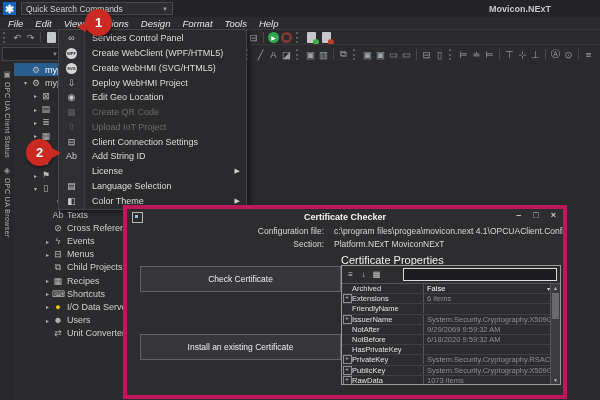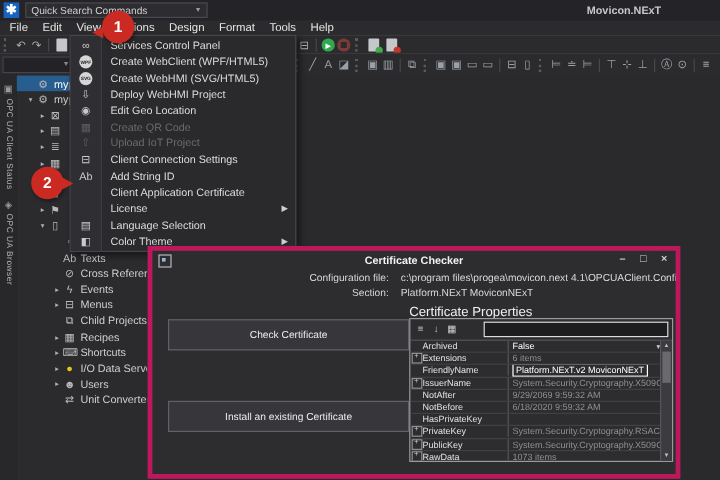--- a/index.html
+++ b/index.html
@@ -9,21 +9,21 @@
   
   .topbar{position:absolute;left:0;top:0;right:0;height:17px;background:#242428;display:flex;align-items:center;}
   .logo{width:13px;height:13px;background:#1565c0;margin:0 5px 0 3px;display:flex;align-items:center;justify-content:center;
         color:#fff;font-size:11px;font-weight:bold;line-height:10px;}
   .searchbox{width:142px;height:11px;background:#2d2d31;border:1px solid #48484e;font-size:8.5px;color:#cfcfcf;
              display:flex;align-items:center;justify-content:space-between;padding:0 4px;}
   .searchbox .caret{font-size:6px;color:#9a9a9a;}
   .wintitle{position:absolute;left:440px;width:160px;text-align:center;font-size:9px;color:#c8c8c8;font-weight:bold;}
 
   
-  .menubar{position:absolute;left:2px;top:17px;right:0;height:12px;display:flex;font-size:9.5px;color:#e6e6e6;align-items:center;}
+  .menubar{position:absolute;left:2px;top:17px;right:0;height:12px;display:flex;font-size:9.5px;color:#e6e6e6;align-items:center;font-style:italic;}
   .menubar span{padding:0 6px;}
 
   
   .toolbar1{position:absolute;left:0;top:29px;right:0;height:15px;border-top:1px solid #38383c;display:flex;align-items:center;background:#2b2b2e;}
   .toolbar2{position:absolute;left:0;top:44px;right:0;height:18px;border-top:1px solid #38383c;display:flex;align-items:center;background:#2b2b2e;}
   .tgroup{display:flex;align-items:center;}
   .abs247{position:absolute;left:247px;}
   .abs230{position:absolute;left:230px;}
   .ticon{width:13px;height:13px;display:flex;align-items:center;justify-content:center;font-size:9.5px;color:#a9adb2;flex:none;}
   .toolbar2 .ticon{color:#9aa0a6;}
@@ -354,24 +354,20 @@
       <div class="mitem">
         <span class="micon">⊟</span>
         <span class="mlabel">Client Connection Settings</span>
       </div>
       <div class="mitem">
         <span class="micon">Ab</span>
         <span class="mlabel">Add String ID</span>
       </div>
       <div class="mitem">
         <span class="micon"></span>
-        <span class="mlabel">Client Application Certificate</span>
-      </div>
-      <div class="mitem">
-        <span class="micon"></span>
         <span class="mlabel">License</span>
         <span class="subarrow">▶</span>
       </div>
       <div class="mitem">
         <span class="micon">▤</span>
         <span class="mlabel">Language Selection</span>
       </div>
       <div class="mitem">
         <span class="micon">◧</span>
         <span class="mlabel">Color Theme</span>
@@ -430,23 +426,20 @@
               <i>+</i>
             </span>
             <span class="pname">Extensions</span>
             <span class="pvalue">
               <span>6 items</span>
             </span>
           </div>
           <div class="prow boxed">
             <span class="pexp"></span>
             <span class="pname">FriendlyName</span>
-            <span class="pvalue">
-              <span>Platform.NExT.v2 MoviconNExT</span>
-            </span>
           </div>
           <div class="prow expandable">
             <span class="pexp">
               <i>+</i>
             </span>
             <span class="pname">IssuerName</span>
             <span class="pvalue">
               <span>System.Security.Cryptography.X509Certificate</span>
             </span>
           </div>

